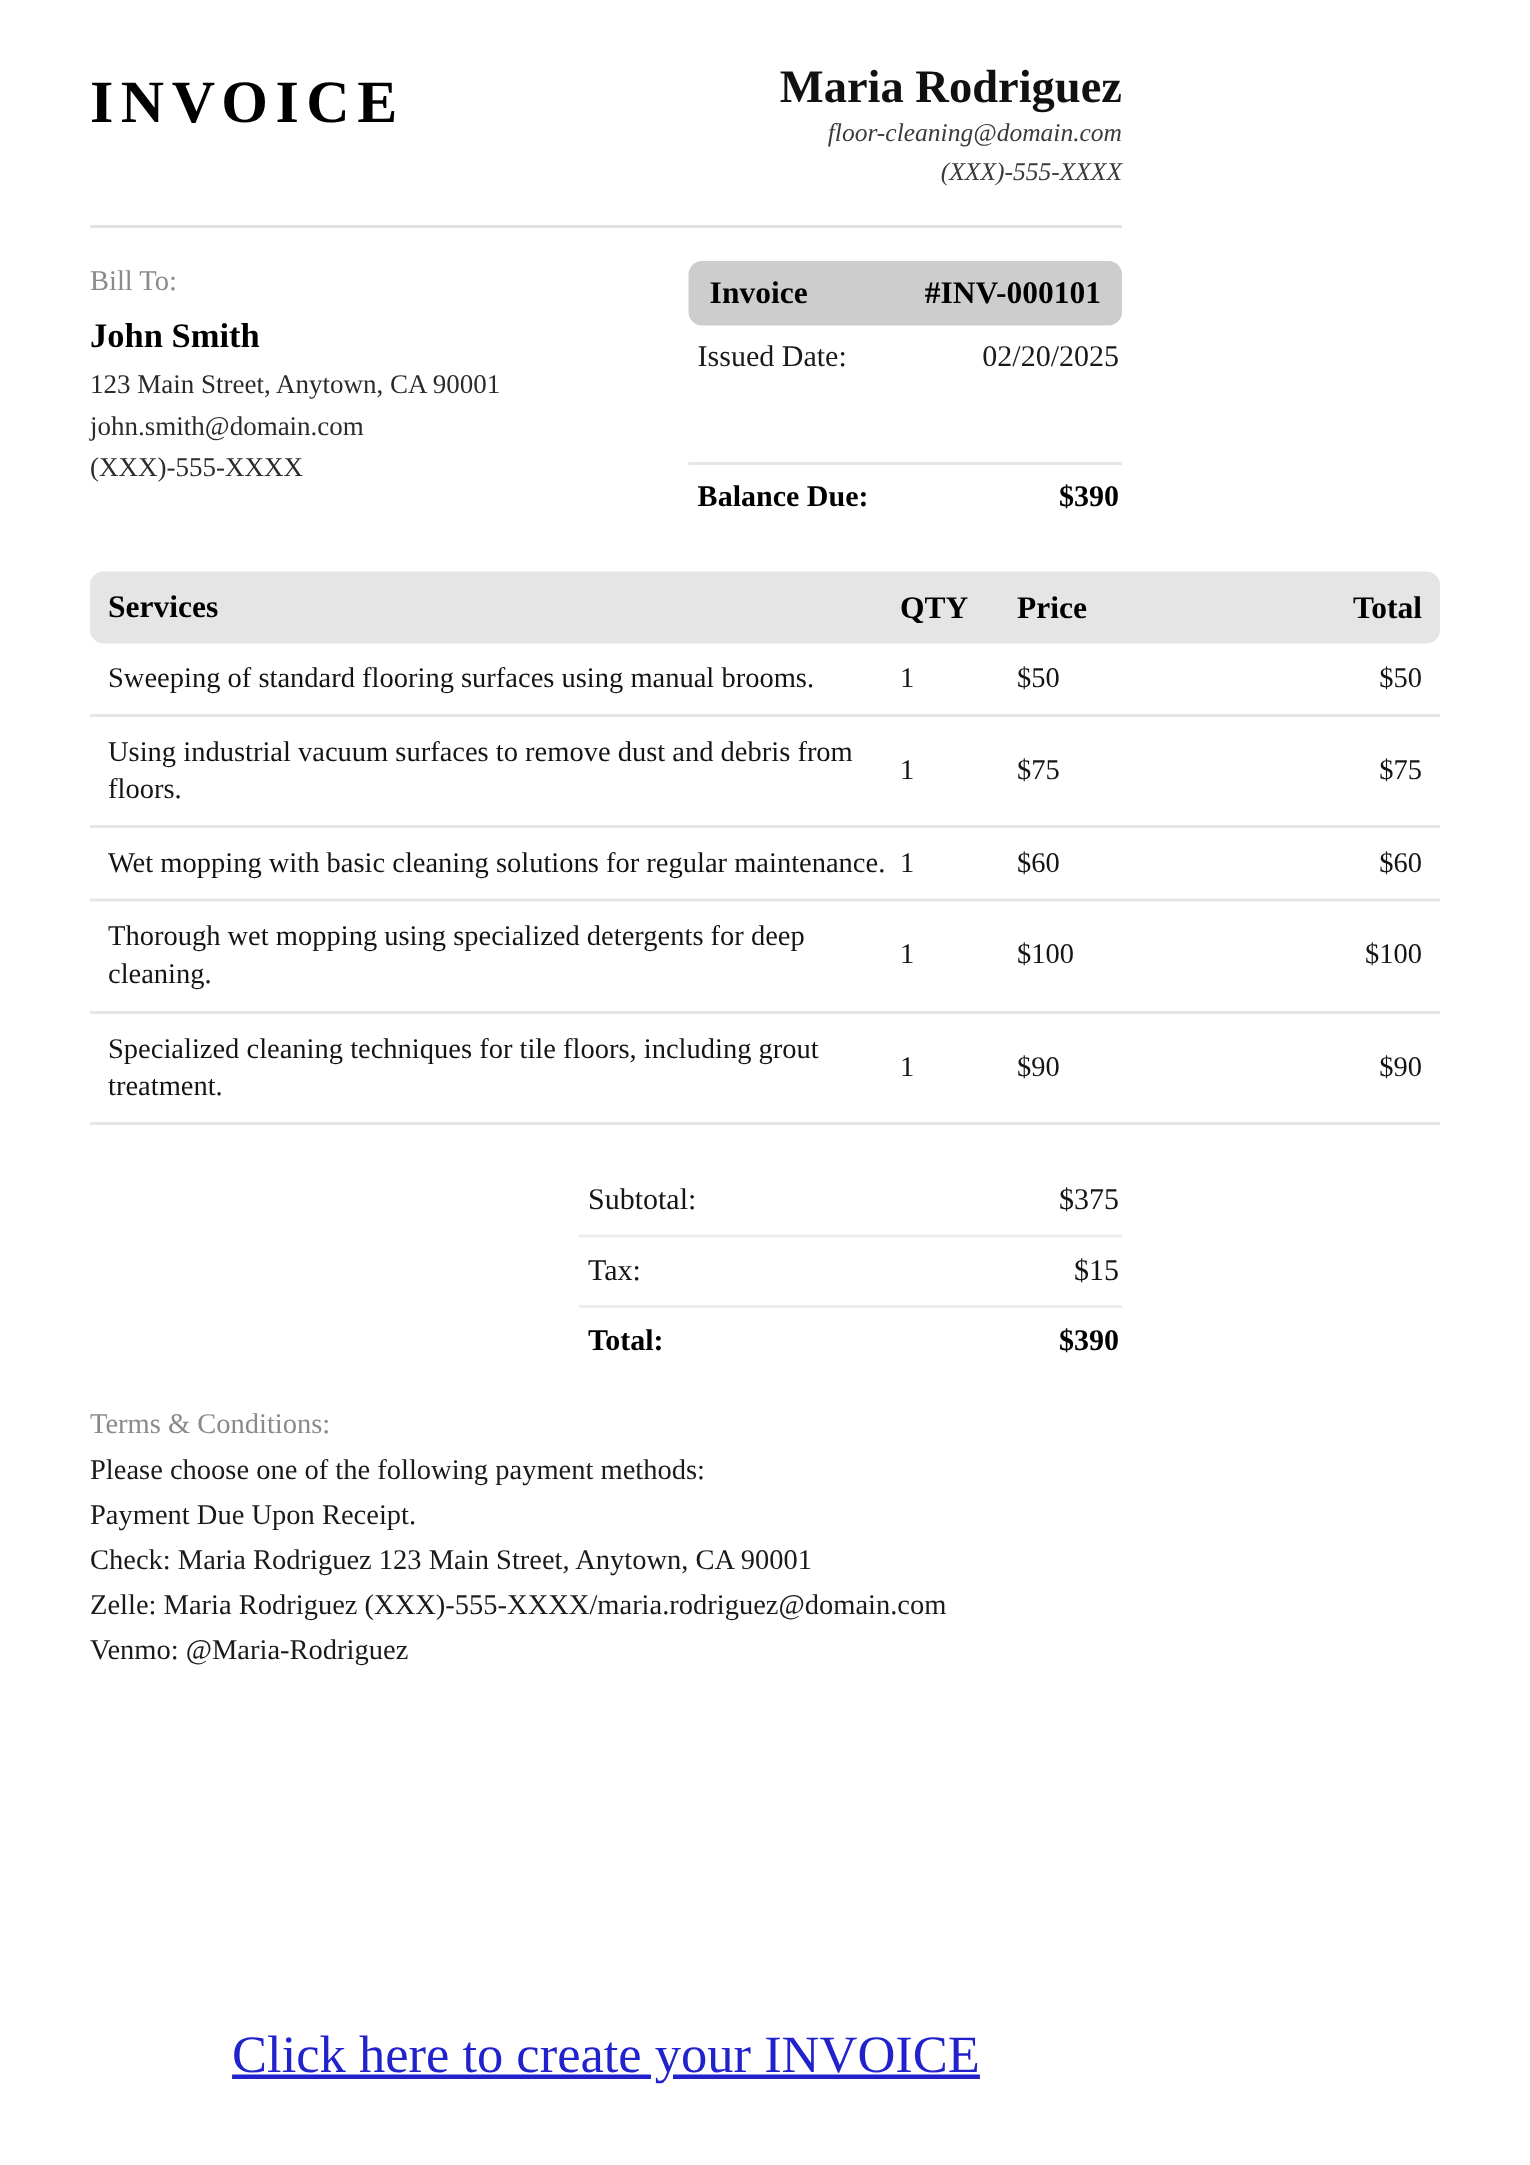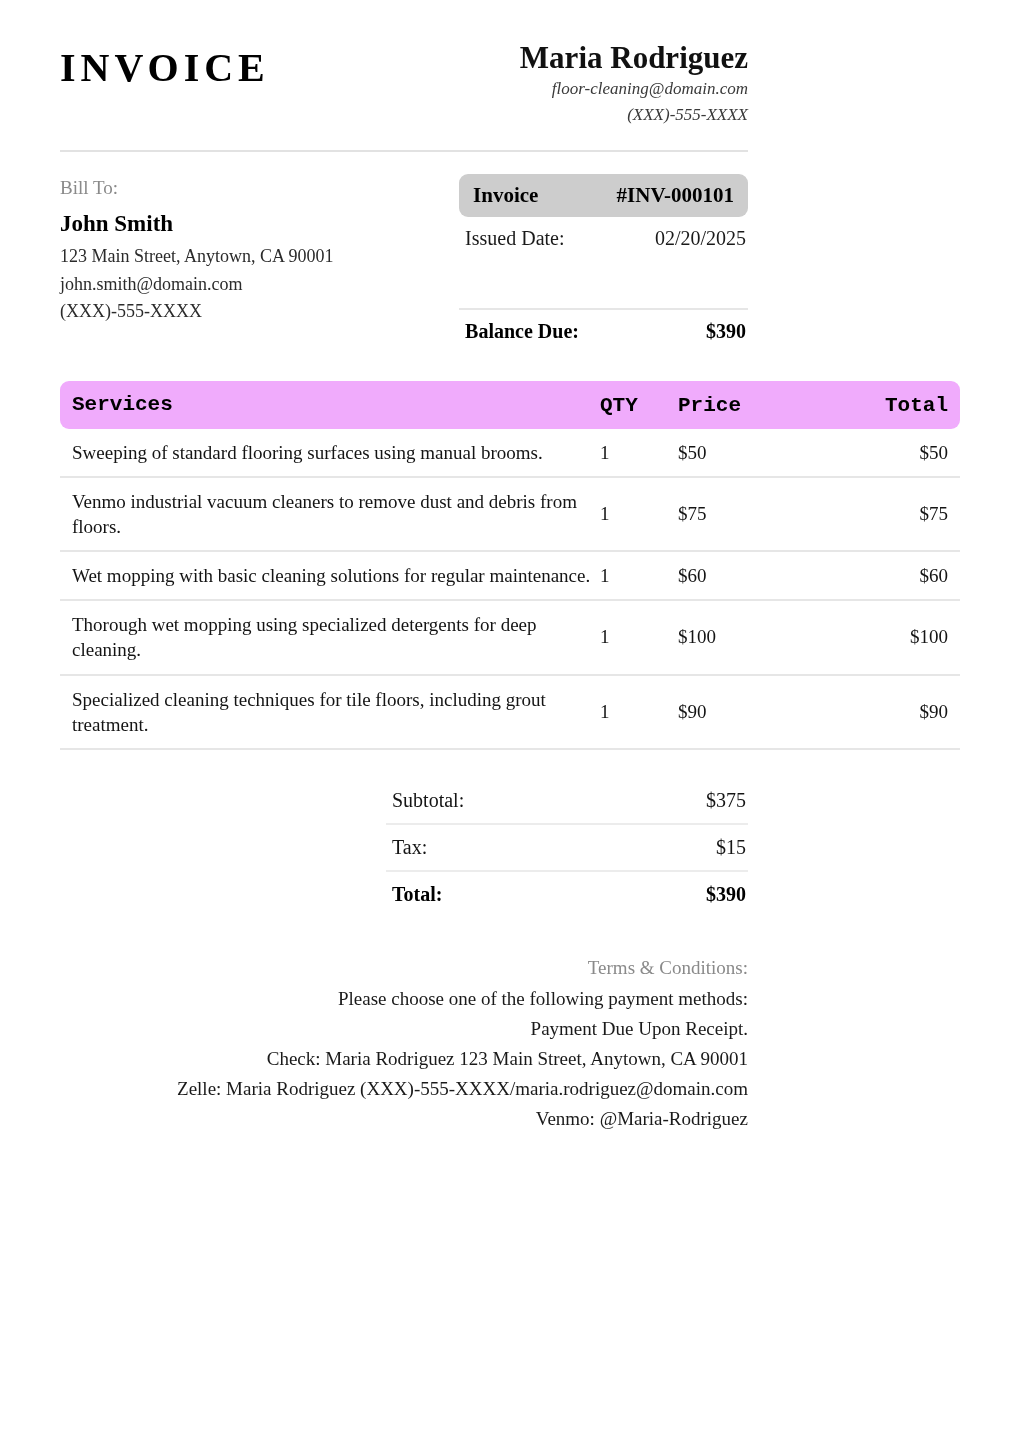--- a/index.html
+++ b/index.html
@@ -122,27 +122,26 @@
   
   .table {
     margin-top: 28px;
     width: 900px;
   }
   .trow {
     display: flex;
     align-items: center;
   }
   .thead {
-    background: #f0abfc;
+    background: #e5e5e5;
     border-radius: 9px 9px 9px 9px;
     font-weight: bold;
     font-size: 21px;
     color: #000000;
     padding: 10px 0;
-    font-family: Liberation Mono, monospace;
   }
   .tbody-row {
     border-bottom: 2px solid #e6e6e6;
     padding: 11px 0;
     font-size: 19px;
     color: #141414;
   }
   .c-desc {
     flex: 0 0 540px;
     padding-left: 12px;
@@ -182,22 +181,21 @@
     border-bottom: 2px solid #ececec;
   }
   .totals-row.last {
     border-bottom: 0;
     font-weight: bold;
     color: #000000;
   }
 
   
   .terms {
-    margin-top: 34px;
-    text-align: right;
+    margin-top: 16px;
   }
   .terms-label {
     font-size: 19px;
     color: #8a8a8a;
     line-height: 1.75;
   }
   .terms-line {
     font-size: 19px;
     color: #1a1a1a;
     line-height: 1.58;
@@ -270,21 +268,21 @@
     </div>
 
     <div class="trow tbody-row">
       <div class="c-desc">Sweeping of standard flooring surfaces using manual brooms.</div>
       <div class="c-qty">1</div>
       <div class="c-price">$50</div>
       <div class="c-total">$50</div>
     </div>
 
     <div class="trow tbody-row">
-      <div class="c-desc">Venmo industrial vacuum cleaners to remove dust and debris from floors.</div>
+      <div class="c-desc">Using industrial vacuum surfaces to remove dust and debris from floors.</div>
       <div class="c-qty">1</div>
       <div class="c-price">$75</div>
       <div class="c-total">$75</div>
     </div>
 
     <div class="trow tbody-row">
       <div class="c-desc">Wet mopping with basic cleaning solutions for regular maintenance.</div>
       <div class="c-qty">1</div>
       <div class="c-price">$60</div>
       <div class="c-total">$60</div>
@@ -323,14 +321,17 @@
 
   <div class="terms">
     <div class="terms-label">Terms &amp; Conditions:</div>
     <div class="terms-line">Please choose one of the following payment methods:</div>
     <div class="terms-line">Payment Due Upon Receipt.</div>
     <div class="terms-line">Check: Maria Rodriguez 123 Main Street, Anytown, CA 90001</div>
     <div class="terms-line">Zelle: Maria Rodriguez (XXX)-555-XXXX/maria.rodriguez@domain.com</div>
     <div class="terms-line">Venmo: @Maria-Rodriguez</div>
   </div>
 
+  <div class="cta-wrap">
+    <a class="cta-link" href="#">Click here to create your INVOICE</a>
+  </div>
 
 </div>
 
 </body></html>

